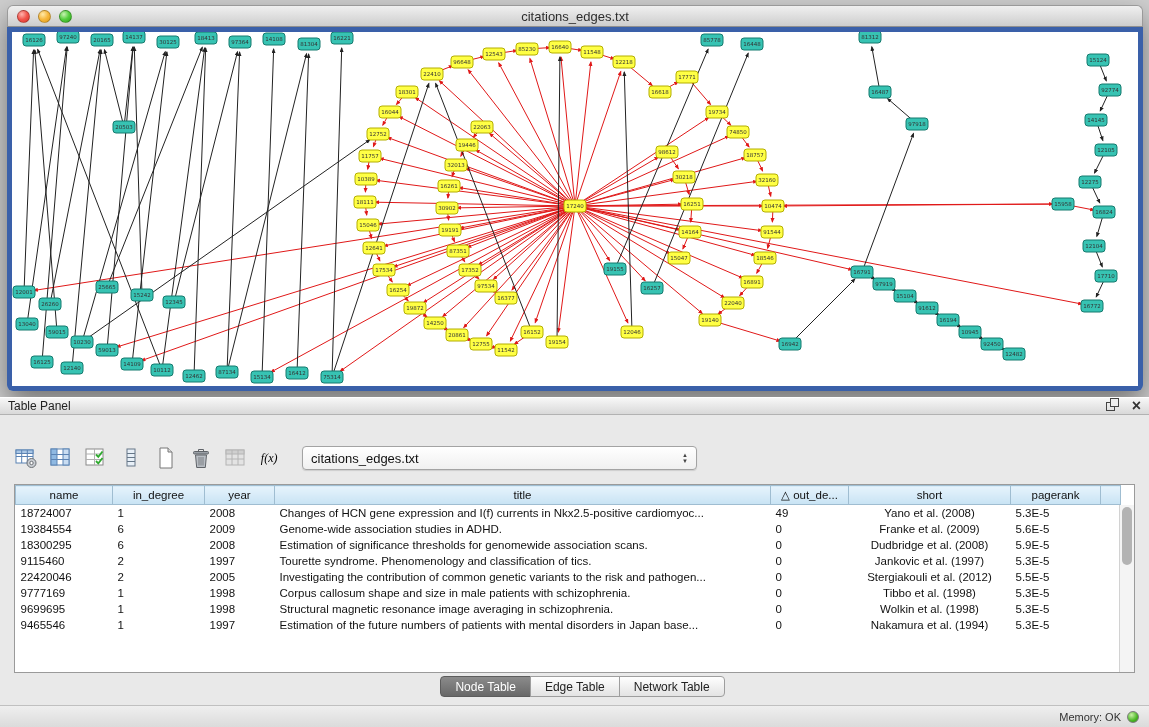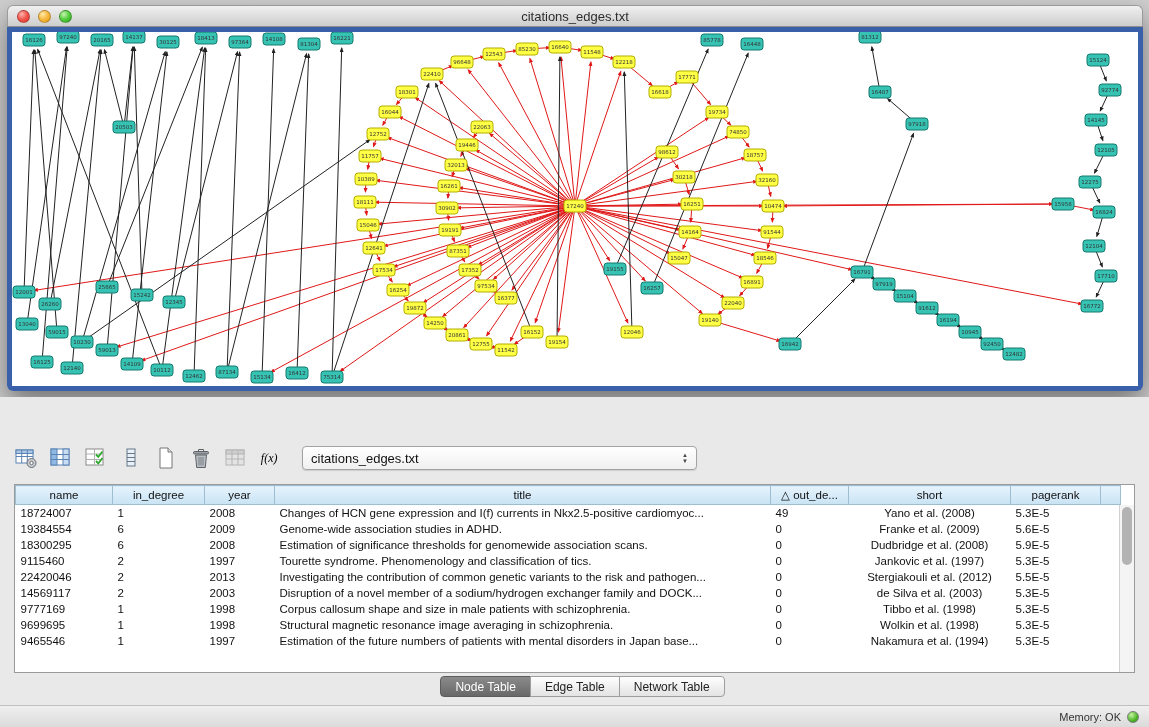--- a/index.html
+++ b/index.html
@@ -681,20 +681,32 @@
           </g>
           <g>
             <rect x="767" y="306" width="22" height="12" rx="3" class="node-t"></rect>
             <text x="778" y="314" class="node-label">16942</text>
           </g>
         </svg>
     </div>
   </div>
 
   <div class="panel">
+    <div class="panel-header">
+      <span class="panel-title">Table Panel</span>
+      <div class="ph-icons">
+        <span>
+          <svg width="15" height="15" viewBox="0 0 15 15">
+            <rect x="1.5" y="5.5" width="8" height="8" fill="none" stroke="#444"></rect>
+            <rect x="5.5" y="1.5" width="8" height="8" fill="#eee" stroke="#444"></rect>
+          </svg>
+        </span>
+        <span class="close-btn">×</span>
+      </div>
+    </div>
 
     <div class="toolbar">
       <button class="tool">
         <svg width="24" height="24" viewBox="0 0 24 24">
           <rect x="2" y="4" width="17" height="13" fill="#fff" stroke="#5b83b4"></rect>
           <rect x="2" y="4" width="17" height="3.5" fill="#aac7e6" stroke="#5b83b4"></rect>
           <line x1="7.7" y1="4" x2="7.7" y2="17" stroke="#5b83b4"></line>
           <line x1="13.3" y1="4" x2="13.3" y2="17" stroke="#5b83b4"></line>
           <line x1="2" y1="10.5" x2="19" y2="10.5" stroke="#5b83b4"></line>
           <circle cx="17.5" cy="17" r="4.5" fill="#c9cdd2" stroke="#6b6f74"></circle>
@@ -828,35 +840,25 @@
               <td>1997</td>
               <td>Tourette syndrome. Phenomenology and classification of tics.</td>
               <td>0</td>
               <td class="center">Jankovic et al. (1997)</td>
               <td>5.3E-5</td>
               <td></td>
             </tr>
             <tr>
               <td>22420046</td>
               <td>2</td>
-              <td>2013</td>
+              <td>2005</td>
               <td>Investigating the contribution of common genetic variants to the risk and pathogen...</td>
               <td>0</td>
               <td class="center">Stergiakouli et al. (2012)</td>
               <td>5.5E-5</td>
-              <td></td>
-            </tr>
-            <tr>
-              <td>14569117</td>
-              <td>2</td>
-              <td>2003</td>
-              <td>Disruption of a novel member of a sodium/hydrogen exchanger family and DOCK...</td>
-              <td>0</td>
-              <td class="center">de Silva et al. (2003)</td>
-              <td>5.3E-5</td>
               <td></td>
             </tr>
             <tr>
               <td>9777169</td>
               <td>1</td>
               <td>1998</td>
               <td>Corpus callosum shape and size in male patients with schizophrenia.</td>
               <td>0</td>
               <td class="center">Tibbo et al. (1998)</td>
               <td>5.3E-5</td>

